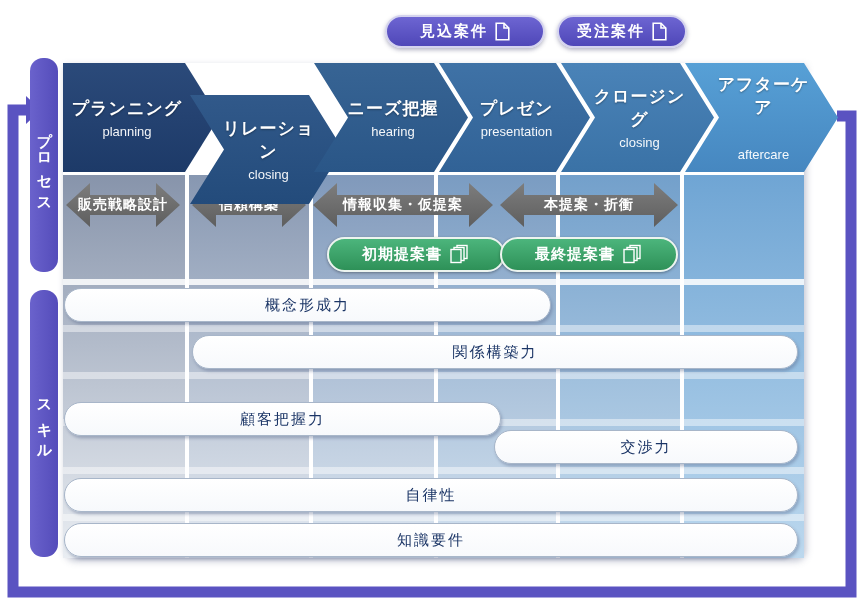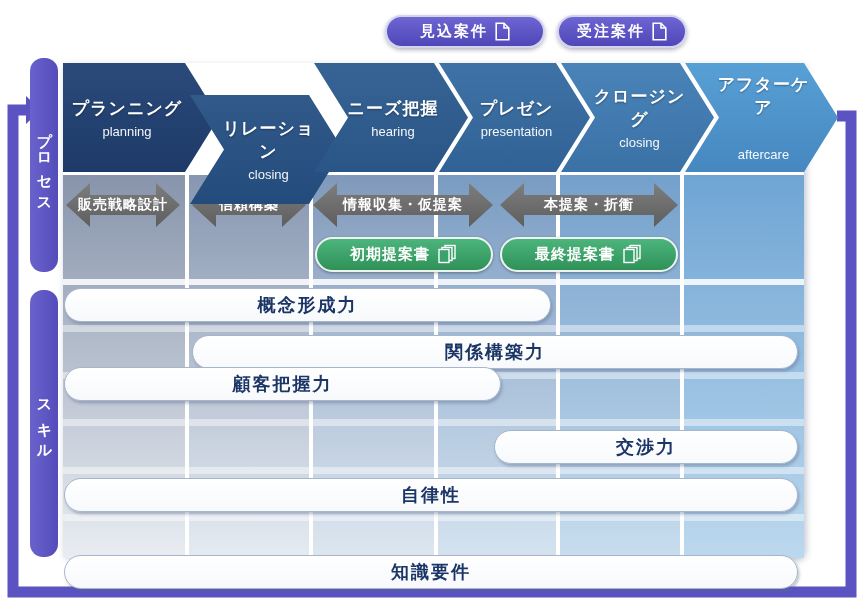--- a/index.html
+++ b/index.html
@@ -62,21 +62,21 @@
     display:flex; align-items:center; justify-content:center; gap:7px;
     color:#fff; font-weight:bold; font-size:15px; letter-spacing:1px;
   }
 
   
   .spill {
     position:absolute; height:34px; z-index:2; border-radius:17px;
     background:linear-gradient(180deg,#ffffff,#f7f9fc);
     border:1px solid #a8b6c9; box-shadow:1.5px 2.5px 3px rgba(90,105,140,.4);
     display:flex; align-items:center; justify-content:center;
-    color:#1b3566; font-weight:bold; font-size:18px; letter-spacing:2px;
+    color:#1b3566; font-weight:normal; font-size:15px; letter-spacing:2px;
   }
 
   
   .sidebar {
     position:absolute; left:30px; width:28px; z-index:3; border-radius:13px;
     background:linear-gradient(90deg,#6a62cc,#544cba);
     display:flex; align-items:center; justify-content:center;
     color:#fff; font-weight:bold; font-size:15px;
     writing-mode:vertical-rl; letter-spacing:5px;
   }
@@ -152,21 +152,21 @@
     <div class="darrow" style="left:3px;   top:120px; width:114px;">
       <span>販売戦略設計</span>
     </div>
     <div class="darrow" style="left:250px; top:120px; width:180px;">
       <span>情報収集・仮提案</span>
     </div>
     <div class="darrow" style="left:437px; top:120px; width:178px;">
       <span>本提案・折衝</span>
     </div>
 
-    <div class="gpill" style="left:252px; top:174px; width:178px;">
+    <div class="gpill" style="left:264px; top:174px; width:178px;">
       <span>初期提案書</span>
       <span class="icon">
         <svg width="21" height="21" viewBox="0 0 21 21">
             <g stroke="#fff" stroke-width="1.4">
               <rect x="8" y="1.5" width="10" height="13" fill="#3aa26b"></rect>
               <rect x="5" y="3.5" width="10" height="13" fill="#3aa26b"></rect>
               <rect x="2" y="5.5" width="10" height="13" fill="#3aa26b"></rect>
             </g>
           </svg>
       </span>
@@ -183,30 +183,30 @@
           </svg>
       </span>
     </div>
 
     <div class="spill" style="left:1px;   top:225px; width:487px;">
       <span>概念形成力</span>
     </div>
     <div class="spill" style="left:129px; top:272px; width:606px;">
       <span>関係構築力</span>
     </div>
-    <div class="spill" style="left:1px;   top:304px; width:437px;">
+    <div class="spill" style="left:1px;   top:339px; width:437px;">
       <span>顧客把握力</span>
     </div>
     <div class="spill" style="left:431px; top:367px; width:304px;">
       <span>交渉力</span>
     </div>
     <div class="spill" style="left:1px;   top:415px; width:734px;">
       <span>自律性</span>
     </div>
-    <div class="spill" style="left:1px;   top:460px; width:734px;margin-top:32px;">
+    <div class="spill" style="left:1px;   top:460px; width:734px;">
       <span>知識要件</span>
     </div>
   </div>
 
   <div class="chev ch1 clip-first">
     <div class="jp">プランニング</div>
     <div class="en">planning</div>
   </div>
   <div class="chev ch2 clip-notched">
     <div class="jp">リレーション</div>

